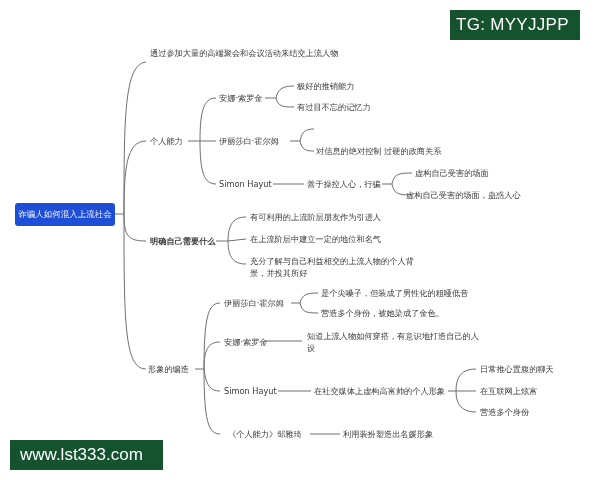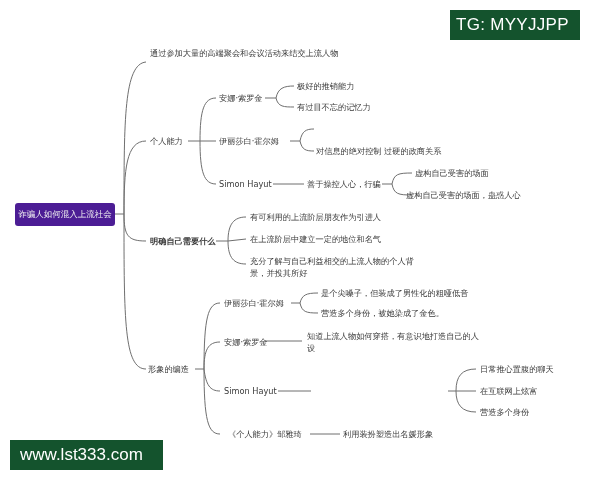--- a/index.html
+++ b/index.html
@@ -3,21 +3,21 @@
 <meta charset="utf-8">
 <style>
   html, body { margin:0; padding:0; }
   body { width:600px; height:480px; background:#ffffff; position:relative; overflow:hidden;
          font-family:"DejaVu Sans","Liberation Sans",sans-serif; color:#333; }
   #mindmap { position:absolute; left:0; top:0; width:600px; height:480px; }
   svg.links { position:absolute; left:0; top:0; width:600px; height:480px; }
   svg.links path, svg.links line { fill:none; stroke:#6f6f6f; stroke-width:1; }
   .node { position:absolute; font-size:8.2px; line-height:12px; white-space:nowrap; color:#3a3a3a; }
   .node.wrap { white-space:normal; }
-  .root { position:absolute; left:15px; top:203px; width:100px; height:23px; background:#4c1d95;
+  .root { position:absolute; left:15px; top:203px; width:100px; height:23px; background:#1d4ed8;
           border-radius:3px; color:#f2f2f2; font-size:8.5px; line-height:23px; text-align:center; }
   .wm { position:absolute; background:#14532d; color:#ffffff; font-family:"Liberation Sans","DejaVu Sans",sans-serif; }
   .wm-top { left:450px; top:10px; width:130px; height:30px; font-size:17px; line-height:30px; padding-left:6px; box-sizing:border-box; letter-spacing:0.3px; }
   .wm-bottom { left:10px; top:440px; width:153px; height:30px; font-size:17px; line-height:30px; padding-left:10px; box-sizing:border-box; }
 </style>
 </head>
 <body>
 
 <div id="mindmap">
   <svg class="links" viewBox="0 0 600 480">
@@ -98,20 +98,21 @@
   <div class="node wrap" style="left:250px;top:255px;width:170px;">充分了解与自己利益相交的上流人物的个人背景，并投其所好</div>
 
   <div class="node" style="left:224px;top:297px;">伊丽莎白·霍尔姆</div>
   <div class="node" style="left:321px;top:287px;">是个尖嗓子，但装成了男性化的粗哑低音</div>
   <div class="node" style="left:321px;top:307px;">营造多个身份，被她染成了金色。</div>
 
   <div class="node" style="left:224px;top:336px;">安娜·索罗金</div>
   <div class="node wrap" style="left:307px;top:330px;width:175px;">知道上流人物如何穿搭，有意识地打造自己的人设</div>
 
   <div class="node" style="left:224px;top:385px;">Simon Hayut</div>
+  <div class="node" style="left:314px;top:385px;">在社交媒体上虚构高富帅的个人形象</div>
   <div class="node" style="left:480px;top:363px;">日常推心置腹的聊天</div>
   <div class="node" style="left:480px;top:385px;">在互联网上炫富</div>
   <div class="node" style="left:480px;top:406px;">营造多个身份</div>
 
   <div class="node" style="left:228px;top:428px;">《个人能力》邹雅琦</div>
   <div class="node" style="left:343px;top:428px;">利用装扮塑造出名媛形象</div>
 </div>
 
 <div class="wm wm-top">TG: MYYJJPP</div>
 <div class="wm wm-bottom">www.lst333.com</div>

